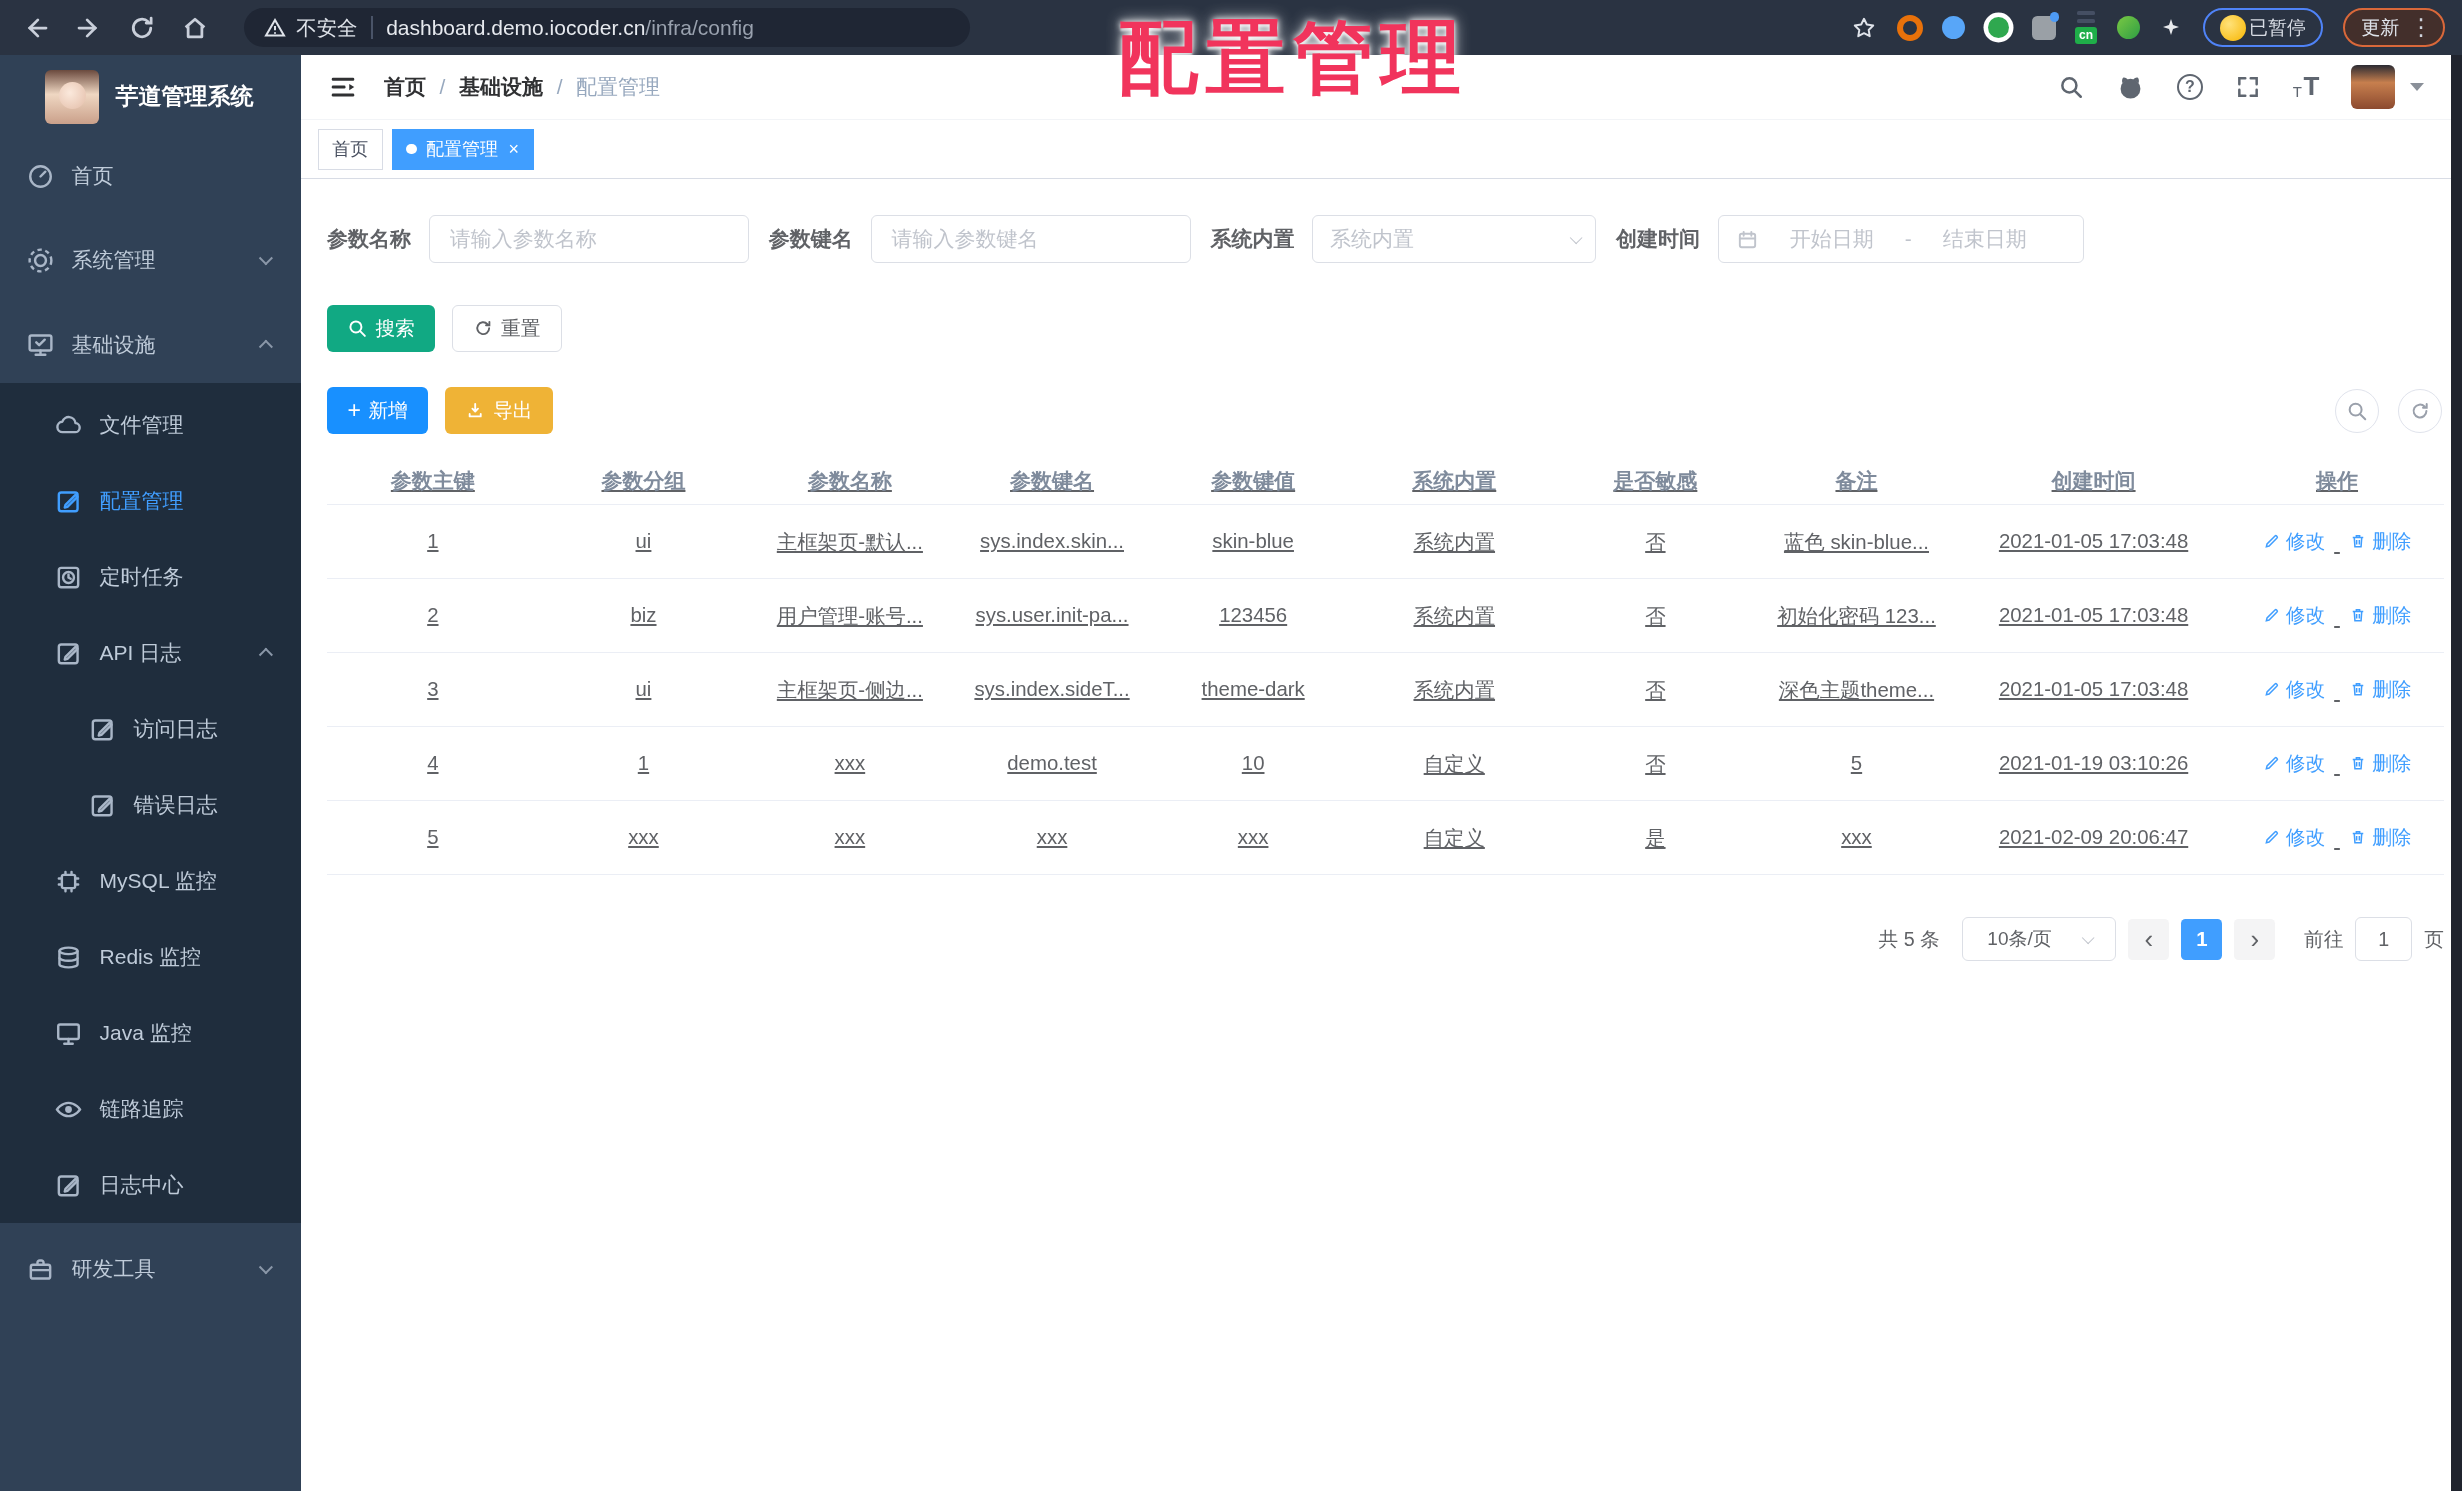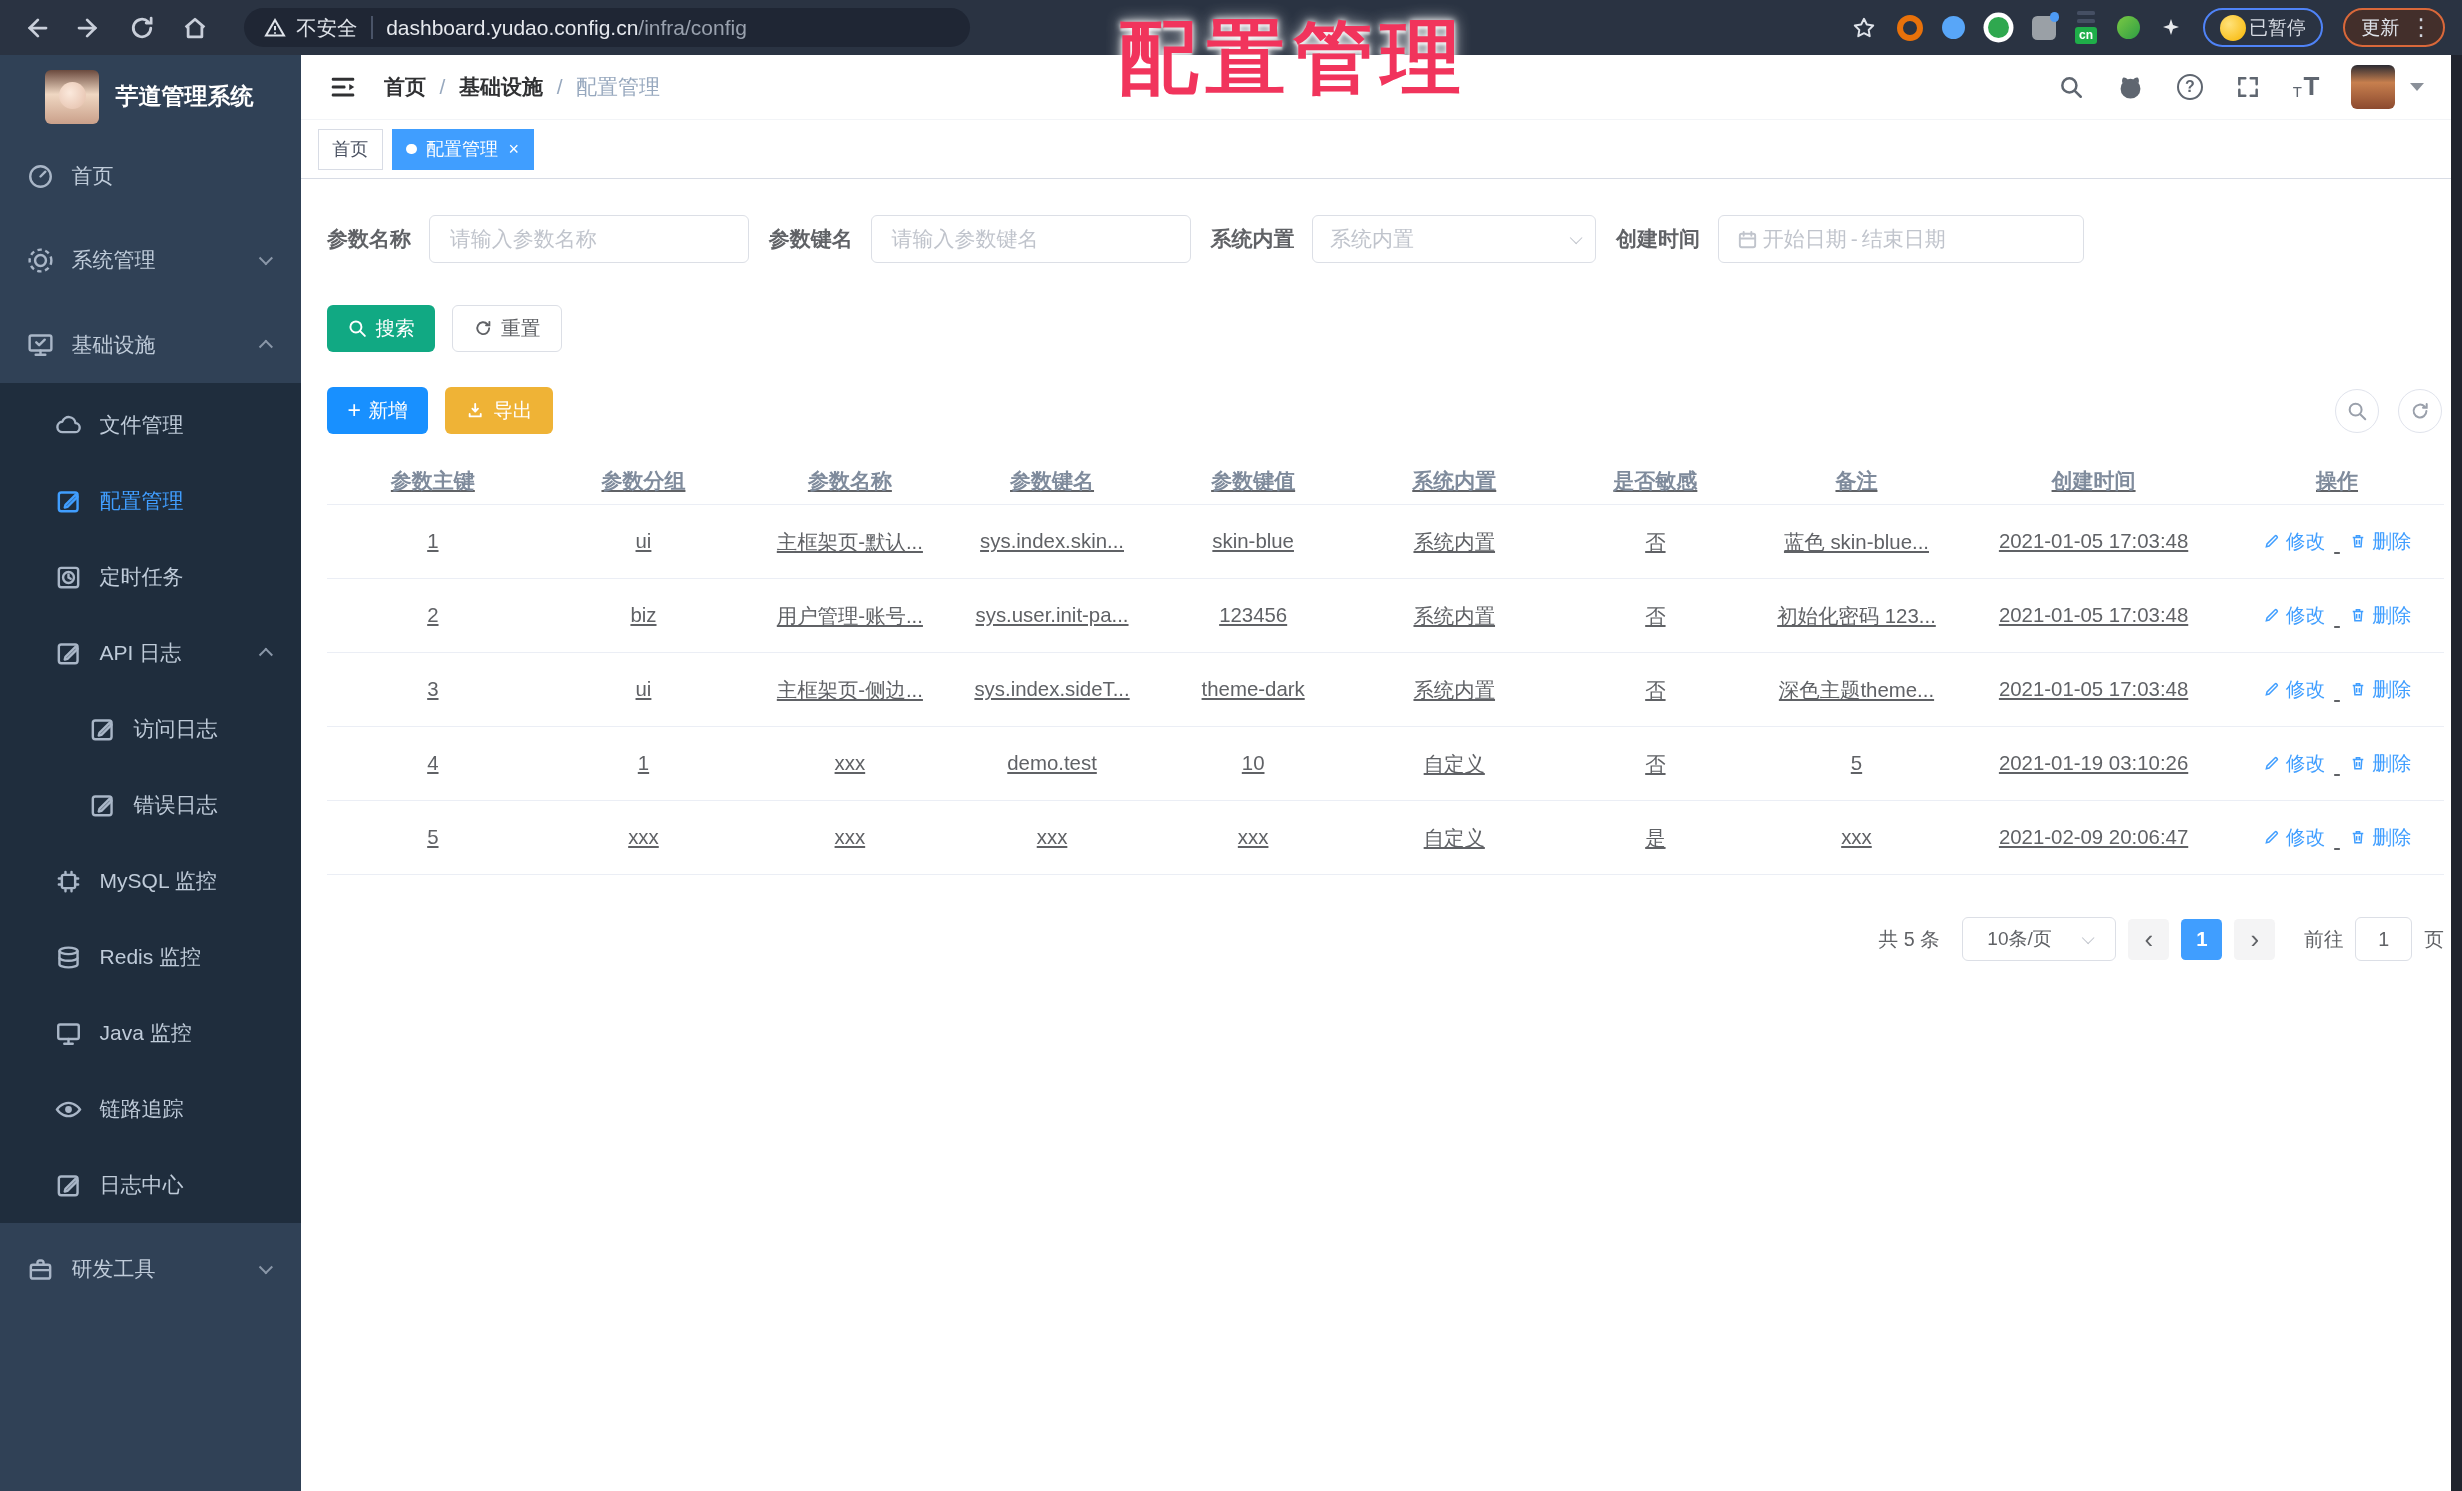--- a/index.html
+++ b/index.html
@@ -111,21 +111,21 @@
 .filter-row { display:flex; align-items:center; font-size:21px; }
 .f-label { font-weight:bold; color:#606266; margin-right:18px; white-space:nowrap; }
 .inp { width:320px; height:48px; border:1.5px solid #dcdfe6; border-radius:6px; padding:0 19.7px;
   font-size:21px; color:#606266; outline:none; font-family:Liberation Serif, serif; }
 .inp::placeholder { color:#c0c4cc; } .sp26 { width:19.7px; }
 .sel { width:284px; height:48px; border:1.5px solid #dcdfe6; border-radius:6px; padding:0 16.6px;
   display:flex; align-items:center; justify-content:space-between; color:#c0c4cc; cursor:pointer; }
 .sel-chev { width:9px; height:9px; border-right:1.9px solid #c0c4cc; border-bottom:1.9px solid #c0c4cc;
   transform:rotate(45deg) translateY(-2.3px); }
 .date-box { width:366px; height:48px; border:1.5px solid #dcdfe6; border-radius:6px; padding:0 16.6px;
-  display:flex; align-items:center; color:#c0c4cc; gap:4px; cursor:pointer; }
+  display:flex; align-items:center; color:#c0c4cc; gap:31px; cursor:pointer; }
 .cal-ic { width:23px; height:23px; color:#c0c4cc; }
 
 .btn-row { display:flex; align-items:center; }
 .r1 { margin-top:42px; } .r2 { margin-top:35px; }
 .btn { height:47px; border-radius:6px; border:none; display:inline-flex; align-items:center; gap:7.6px;
   padding:0 20.4px; font-size:19.7px; cursor:pointer; font-family:inherit; white-space:nowrap; }
 .btn svg { width:20.4px; height:20.4px; }
 .btn-search { background:#11a983; color:#fff; }
 .btn-reset { background:#fff; color:#606266; border:1.5px solid #dcdfe6; margin-left:16.6px; }
 .btn-add { background:#1890ff; color:#fff; }
@@ -194,21 +194,21 @@
   <div class="url-pill">
     <span class="warn-ic">
       <svg viewBox="0 0 24 24" fill="none" stroke="currentColor" stroke-width="2">
           <path d="M12 4 3 19.5h18z"></path>
           <path d="M12 10v4.2"></path>
           <circle cx="12" cy="16.9" r="1" fill="currentColor" stroke="none"></circle>
         </svg>
     </span>
     <span class="sec-label">不安全</span>
     <span class="url-div"></span>
-    <span class="url-host">dashboard.yudao.config.cn</span>
+    <span class="url-host">dashboard.demo.iocoder.cn</span>
       <span class="url-path">/infra/config</span>
   </div>
   <div class="ext-area">
     <span class="star-ic">
       <svg viewBox="0 0 24 24" fill="none" stroke="currentColor" stroke-width="1.8" stroke-linejoin="round">
           <path d="M12 3.5l2.6 5.3 5.9.9-4.2 4.1 1 5.8-5.3-2.8-5.3 2.8 1-5.8L3.5 9.7l5.9-.9z"></path>
         </svg>
     </span>
     <span class="ext-orange"></span>
     <span class="ext-pin"></span>

